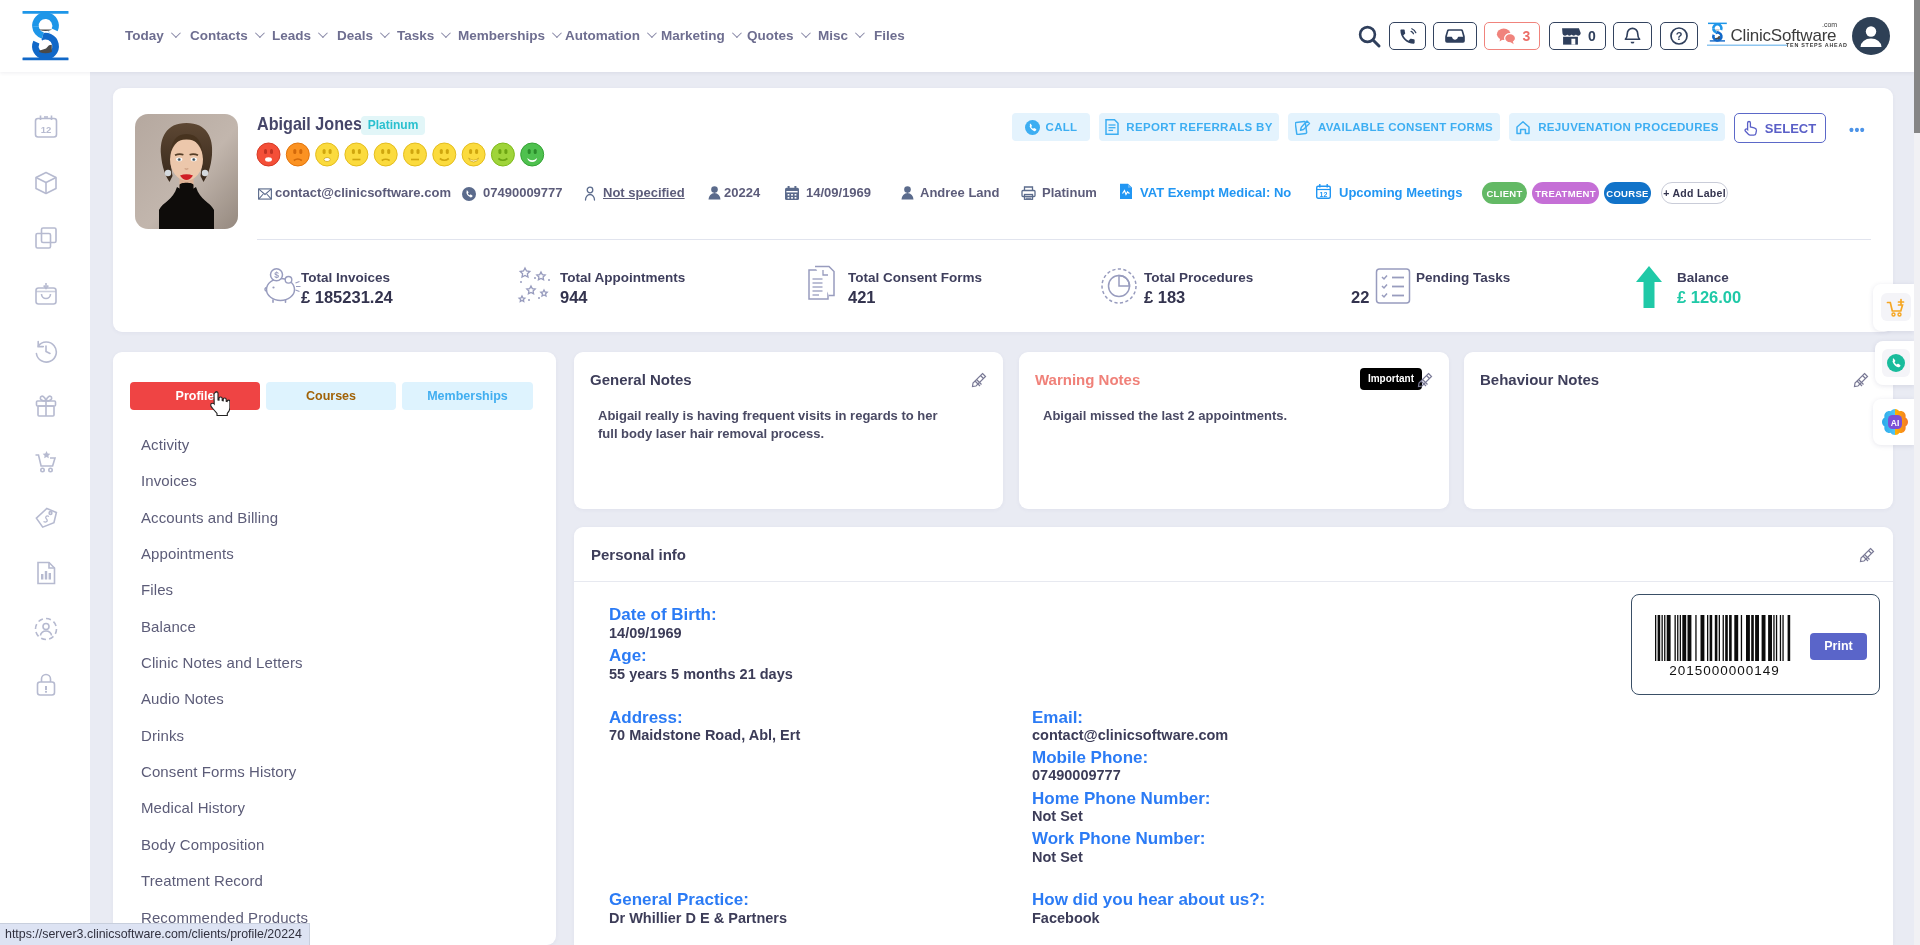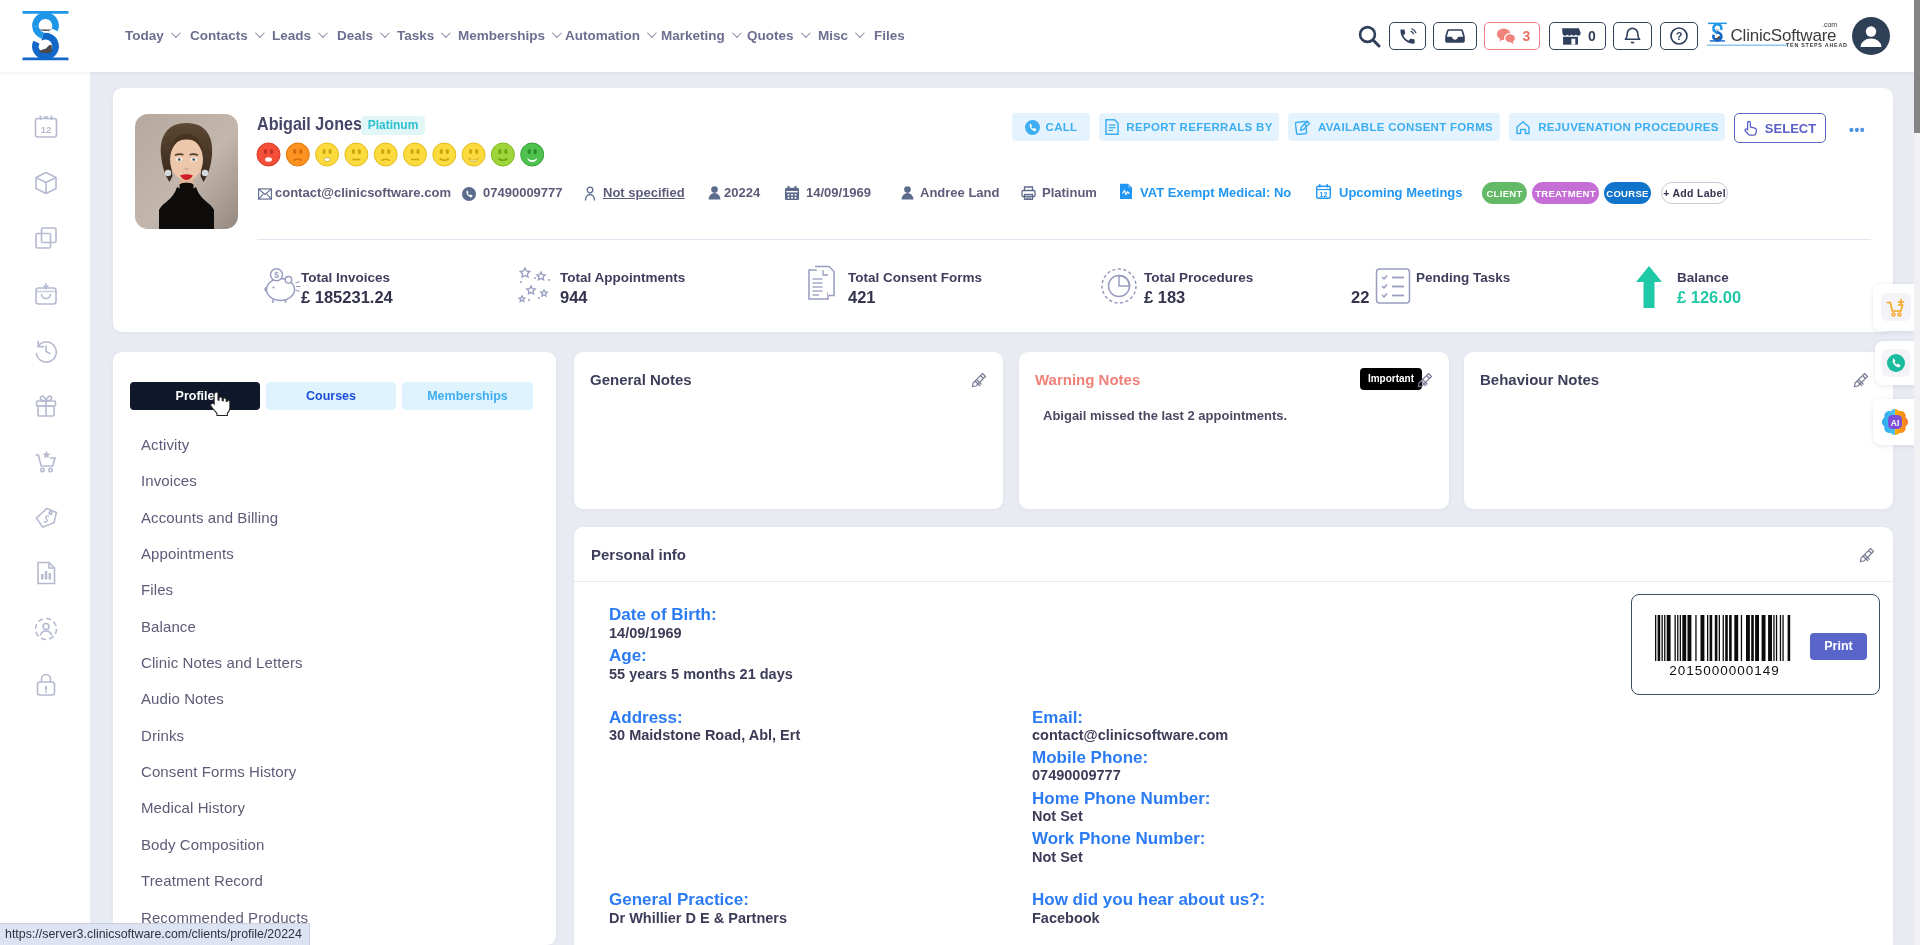--- a/index.html
+++ b/index.html
@@ -528,22 +528,22 @@
     <div class="statlbl" style="left:1303px; top:182px;">Pending Tasks</div>
     <div class="statval" style="left:1238px; top:200px;">22</div>
     <svg class="abs" style="left:1522px; top:178px;" width="28" height="42" viewBox="0 0 28 42">
         <path d="M14 0 L27 16 H19.5 V42 H8.5 V16 H1 Z" fill="#1fc9a7"></path>
       </svg>
     <div class="statlbl" style="left:1564px; top:182px;">Balance</div>
     <div class="statval" style="left:1564px; top:200px; color:#1fc9a7;">£ 126.00</div>
   </div>
 
   <div class="card" id="mcard">
-    <div class="tab" style="left:17px; width:130px; background:#0f172a; color:#fff;">Profile</div>
-    <div class="tab" style="left:153px; width:130px; background:#def3fe; color:#1d4ed8;">Courses</div>
+    <div class="tab" style="left:17px; width:130px; background:#ef4444; color:#fff;">Profile</div>
+    <div class="tab" style="left:153px; width:130px; background:#def3fe; color:#a16207;">Courses</div>
     <div class="tab" style="left:289px; width:131px; background:#def3fe; color:#41aef0;">Memberships</div>
 
     <svg class="abs" style="left:95px; top:38px; z-index:5;" width="22" height="26" viewBox="0 0 22 26">
         <path d="M8 1.5 c1.2 0 2 .8 2 2 V10 l1 .2 V8.6 c0-.9 .7-1.6 1.6-1.6 .9 0 1.6 .7 1.6 1.6 v2 l1 .2 v-1.3 c0-.9 .7-1.5 1.5-1.5 .8 0 1.5 .6 1.5 1.5 v1.8 l.9 .2 c0-.8 .65-1.4 1.4-1.4 .8 0 1.4 .6 1.4 1.4 v6 c0 1.5-.4 2.6-1 3.6 l-1.6 2.4 v2 H9 v-2 L4.3 18 c-.9-.9-1.6-2-1.6-3 0-1 .9-1.7 1.9-1.7 .6 0 1.2 .25 1.6 .7 l-.2-9.5 c0-1.2 .8-2 2-2z" fill="#fff" stroke="#222" stroke-width="1.1"></path>
       </svg>
     <div class="mi" style="top:84px;">Activity</div>
     <div class="mi" style="top:120px;">Invoices</div>
     <div class="mi" style="top:157px;">Accounts and Billing</div>
     <div class="mi" style="top:193px;">Appointments</div>
     <div class="mi" style="top:229px;">Files</div>
@@ -561,20 +561,21 @@
   <div class="card" id="ncard1" style="left:574px; top:352px; width:429px; height:157px;">
     <div class="ntitle">General Notes</div>
     <svg class="abs" style="right:16px; top:20px;" width="16" height="16" viewBox="0 0 16 16">
         <g fill="none" stroke="#7a7a96" stroke-width="1.2">
           <path d="M11.5 1.5 L14.5 4.5 L5 14 L1.5 14.5 L2 11 Z"></path>
           <line x1="9.5" y1="3.5" x2="12.5" y2="6.5"></line>
           <line x1="4" y1="9" x2="9" y2="14"></line>
           <line x1="5.5" y1="7.5" x2="10.5" y2="12.5"></line>
         </g>
       </svg>
+    <div class="nbody" style="left:24px; top:55px; white-space:nowrap;">Abigail really is having frequent visits in regards to her<br>full body laser hair removal process.</div>
   </div>
   <div class="card" id="ncard2" style="left:1019px; top:352px; width:430px; height:157px;">
     <div class="ntitle" style="color:#f08179;">Warning Notes</div>
     <div class="abs" style="left:341px; top:16px; width:62px; height:22px; background:#000000; border-radius:4px; color:#fff; font-size:10px; font-weight:bold; text-align:center; line-height:22px;">Important</div>
     <svg class="abs" style="right:16px; top:20px;" width="16" height="16" viewBox="0 0 16 16">
         <g fill="none" stroke="#7a7a96" stroke-width="1.2">
           <path d="M11.5 1.5 L14.5 4.5 L5 14 L1.5 14.5 L2 11 Z"></path>
           <line x1="9.5" y1="3.5" x2="12.5" y2="6.5"></line>
           <line x1="4" y1="9" x2="9" y2="14"></line>
           <line x1="5.5" y1="7.5" x2="10.5" y2="12.5"></line>
@@ -603,21 +604,21 @@
           <line x1="4" y1="9" x2="9" y2="14"></line>
           <line x1="5.5" y1="7.5" x2="10.5" y2="12.5"></line>
         </g>
       </svg>
     <div class="abs" style="left:0; top:54px; width:1319px; height:1px; background:#e7e9f0;"></div>
     <div class="plabel" style="left:35px; top:78px;">Date of Birth:</div>
     <div class="pval" style="left:35px; top:98px;">14/09/1969</div>
     <div class="plabel" style="left:35px; top:119px;">Age:</div>
     <div class="pval" style="left:35px; top:139px;">55 years 5 months 21 days</div>
     <div class="plabel" style="left:35px; top:181px;">Address:</div>
-    <div class="pval" style="left:35px; top:200px;">30 Maidstone Road, Abl, Ert</div>
+    <div class="pval" style="left:35px; top:200px;">70 Maidstone Road, Abl, Ert</div>
     <div class="plabel" style="left:458px; top:181px;">Email:</div>
     <div class="pval" style="left:458px; top:200px;">contact@clinicsoftware.com</div>
     <div class="plabel" style="left:458px; top:221px;">Mobile Phone:</div>
     <div class="pval" style="left:458px; top:240px;">07490009777</div>
     <div class="plabel" style="left:458px; top:262px;">Home Phone Number:</div>
     <div class="pval" style="left:458px; top:281px;">Not Set</div>
     <div class="plabel" style="left:458px; top:302px;">Work Phone Number:</div>
     <div class="pval" style="left:458px; top:322px;">Not Set</div>
     <div class="plabel" style="left:35px; top:363px;">General Practice:</div>
     <div class="pval" style="left:35px; top:383px;">Dr Whillier D E &amp; Partners</div>

